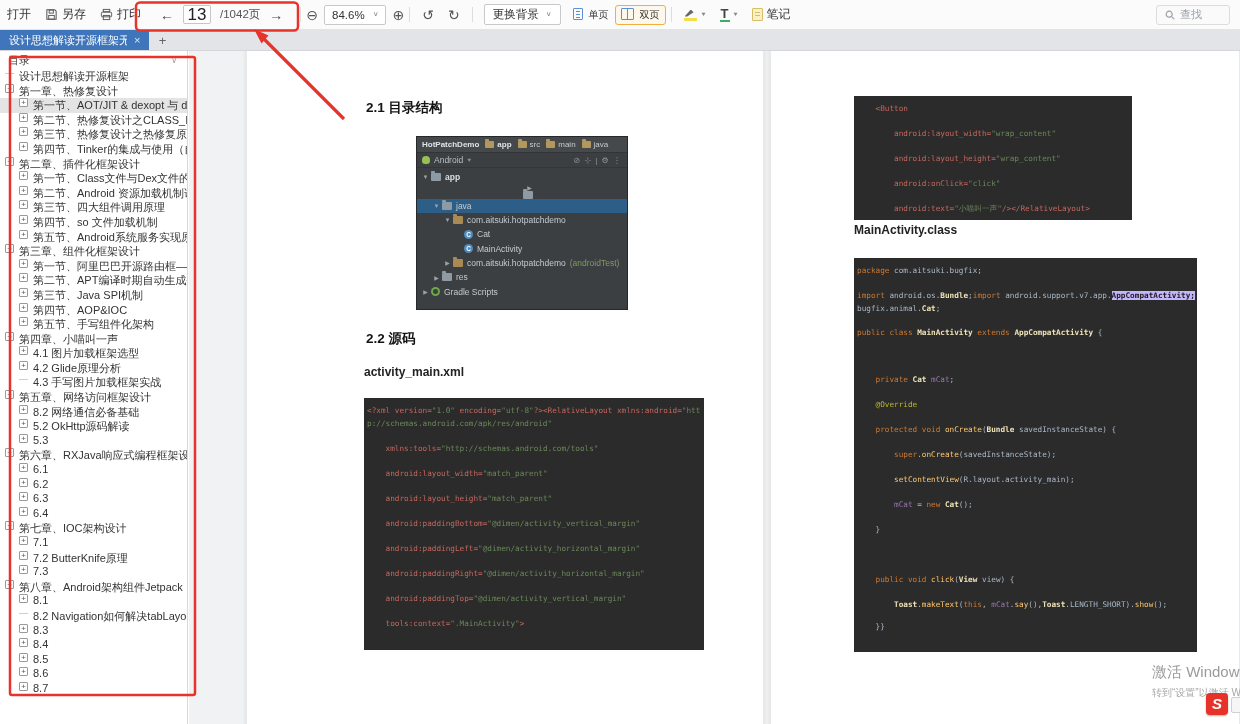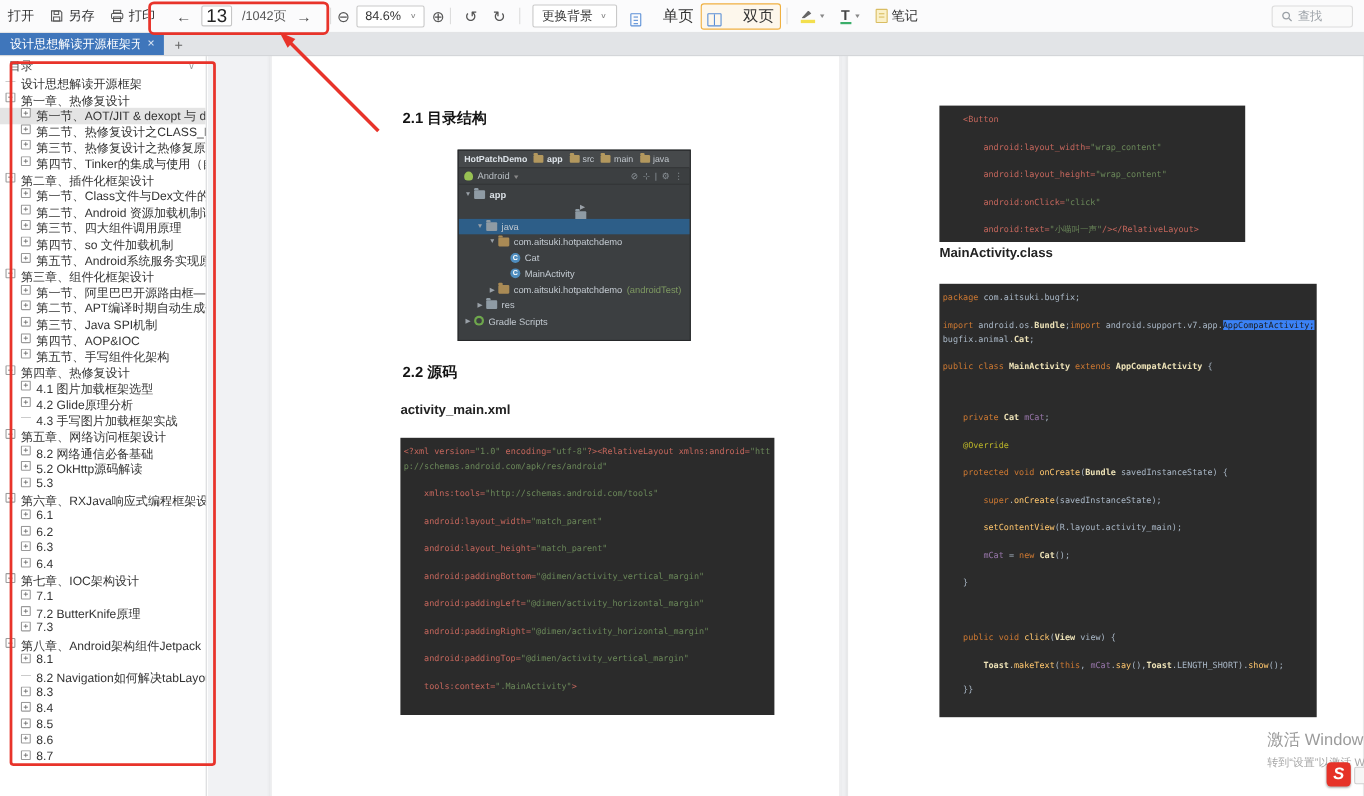--- a/index.html
+++ b/index.html
@@ -16,21 +16,21 @@
   .page-input{width:28px;height:19px;border:1px solid #c6c6c6;border-radius:2px;text-align:center;
     font-size:17px;color:#222;background:#fff;font-family:"Liberation Sans",sans-serif}
   .page-total{color:#555;font-size:11.5px}
   .zoom-select{display:flex;align-items:center;gap:8px;border:1px solid #c9c9c9;border-radius:2px;
     height:20px;padding:0 7px;background:#fff;font-size:11.5px;color:#333;margin:0 6px}
   .caret{font-size:8px;color:#888;transform:scaleY(.8)}
   .circle-icon{font-size:14px;color:#555;line-height:1}
   .rot{font-size:14px;color:#555;padding:0 7px}
   .bordered-btn{display:flex;align-items:center;gap:7px;border:1px solid #c9c9c9;border-radius:2px;
     height:21px;padding:0 8px;background:#fff;font-size:11.5px;color:#333;margin:0 6px;white-space:nowrap}
-  .mode{display:flex;align-items:flex-end;gap:20px;padding:2px 5px;border:1px solid transparent;border-radius:3px;font-size:14px}
+  .mode{display:flex;align-items:flex-start;gap:6px;padding:2px 5px;border:1px solid transparent;border-radius:3px;font-size:10px}
   .mode.active{border-color:#efb041;background:#fdf7ec}
   .pg1{width:10px;height:12px;border:1px solid #5b8fd6;border-radius:1px;position:relative;flex:none}
   .pg1:before{content:"";position:absolute;left:2px;top:2px;right:2px;height:1px;background:#5b8fd6;box-shadow:0 3px 0 #5b8fd6,0 6px 0 #5b8fd6}
   .pg2{width:13px;height:12px;border:1px solid #5b8fd6;border-radius:1px;position:relative;flex:none}
   .pg2:before{content:"";position:absolute;left:5.5px;top:0;bottom:0;width:1px;background:#5b8fd6}
   .hl-icon{width:14px;height:12px;position:relative;flex:none}
   .hl-icon:before{content:"";position:absolute;left:1px;top:1px;width:9px;height:7px;background:#666;
     clip-path:polygon(0 100%,70% 0,100% 40%,30% 100%)}
   .hl-icon:after{content:"";position:absolute;left:0;bottom:0;width:13px;height:3px;background:#f3df4e}
   .ttool{font-weight:bold;font-size:13px;color:#444;border-bottom:2px solid #3bae6a;line-height:13px;padding:0 1px}
@@ -70,21 +70,21 @@
   .page-right{left:581px;top:-2px;width:470px;height:678px}
   .h-sec{position:absolute;font-size:13.5px;font-weight:bold;color:#141414}
   .file-label{position:absolute;font-size:12px;font-weight:bold;color:#222}
 
   .code{position:absolute;background:#2b2b2b;font-family:"DejaVu Sans Mono",monospace;
     font-size:7.7px;color:#a9b7c6;padding:6px 3px;overflow:hidden}
   .cl{white-space:pre;line-height:13px;height:13px}
   .c-tag{color:#c4665c}.c-val{color:#6a8759}.c-pln{color:#a9b7c6}.c-kw{color:#cc7832}
   .c-cls{color:#eee3b8;font-weight:bold}.c-mth{color:#ffc66d}.c-fld{color:#9876aa}
   .c-ann{color:#bbb529}
-  .c-sel{background:#3b82f6;color:#1c1c1c;font-weight:normal}
+  .c-sel{background:#c4b5fd;color:#1c1c1c;font-weight:bold}
 
   
   .as{position:absolute;left:169px;top:86px;width:212px;height:174px;background:#3c3f41;
     border:1px solid #26282a;overflow:hidden}
   .as-crumbs{height:16px;background:#46494b;display:flex;align-items:center;gap:6px;padding:0 5px;
     font-size:8px;color:#c3c9cf;border-bottom:1px solid #323436;white-space:nowrap;overflow:hidden}
   .crumb{display:flex;align-items:center;gap:3px}
   .crumb.b{font-weight:bold;color:#dde3e8}
   .bfold{width:9px;height:7px;background:#b3985e;border-radius:1px;position:relative;flex:none}
   .bfold:before{content:"";position:absolute;top:-2px;left:0;width:4px;height:2px;background:#b3985e;border-radius:1px 1px 0 0}
@@ -281,21 +281,21 @@
       <div class="trow l1">
         <span class="texp">+</span>
         <span>第四节、AOP&amp;IOC</span>
       </div>
       <div class="trow l1">
         <span class="texp">+</span>
         <span>第五节、手写组件化架构</span>
       </div>
       <div class="trow l0">
         <span class="texp">+</span>
-        <span>第四章、热修复设计</span>
+        <span>第四章、小喵叫一声</span>
       </div>
       <div class="trow l1">
         <span class="texp">+</span>
         <span>4.1 图片加载框架选型</span>
       </div>
       <div class="trow l1">
         <span class="texp">+</span>
         <span>4.2 Glide原理分析</span>
       </div>
       <div class="trow l1">

